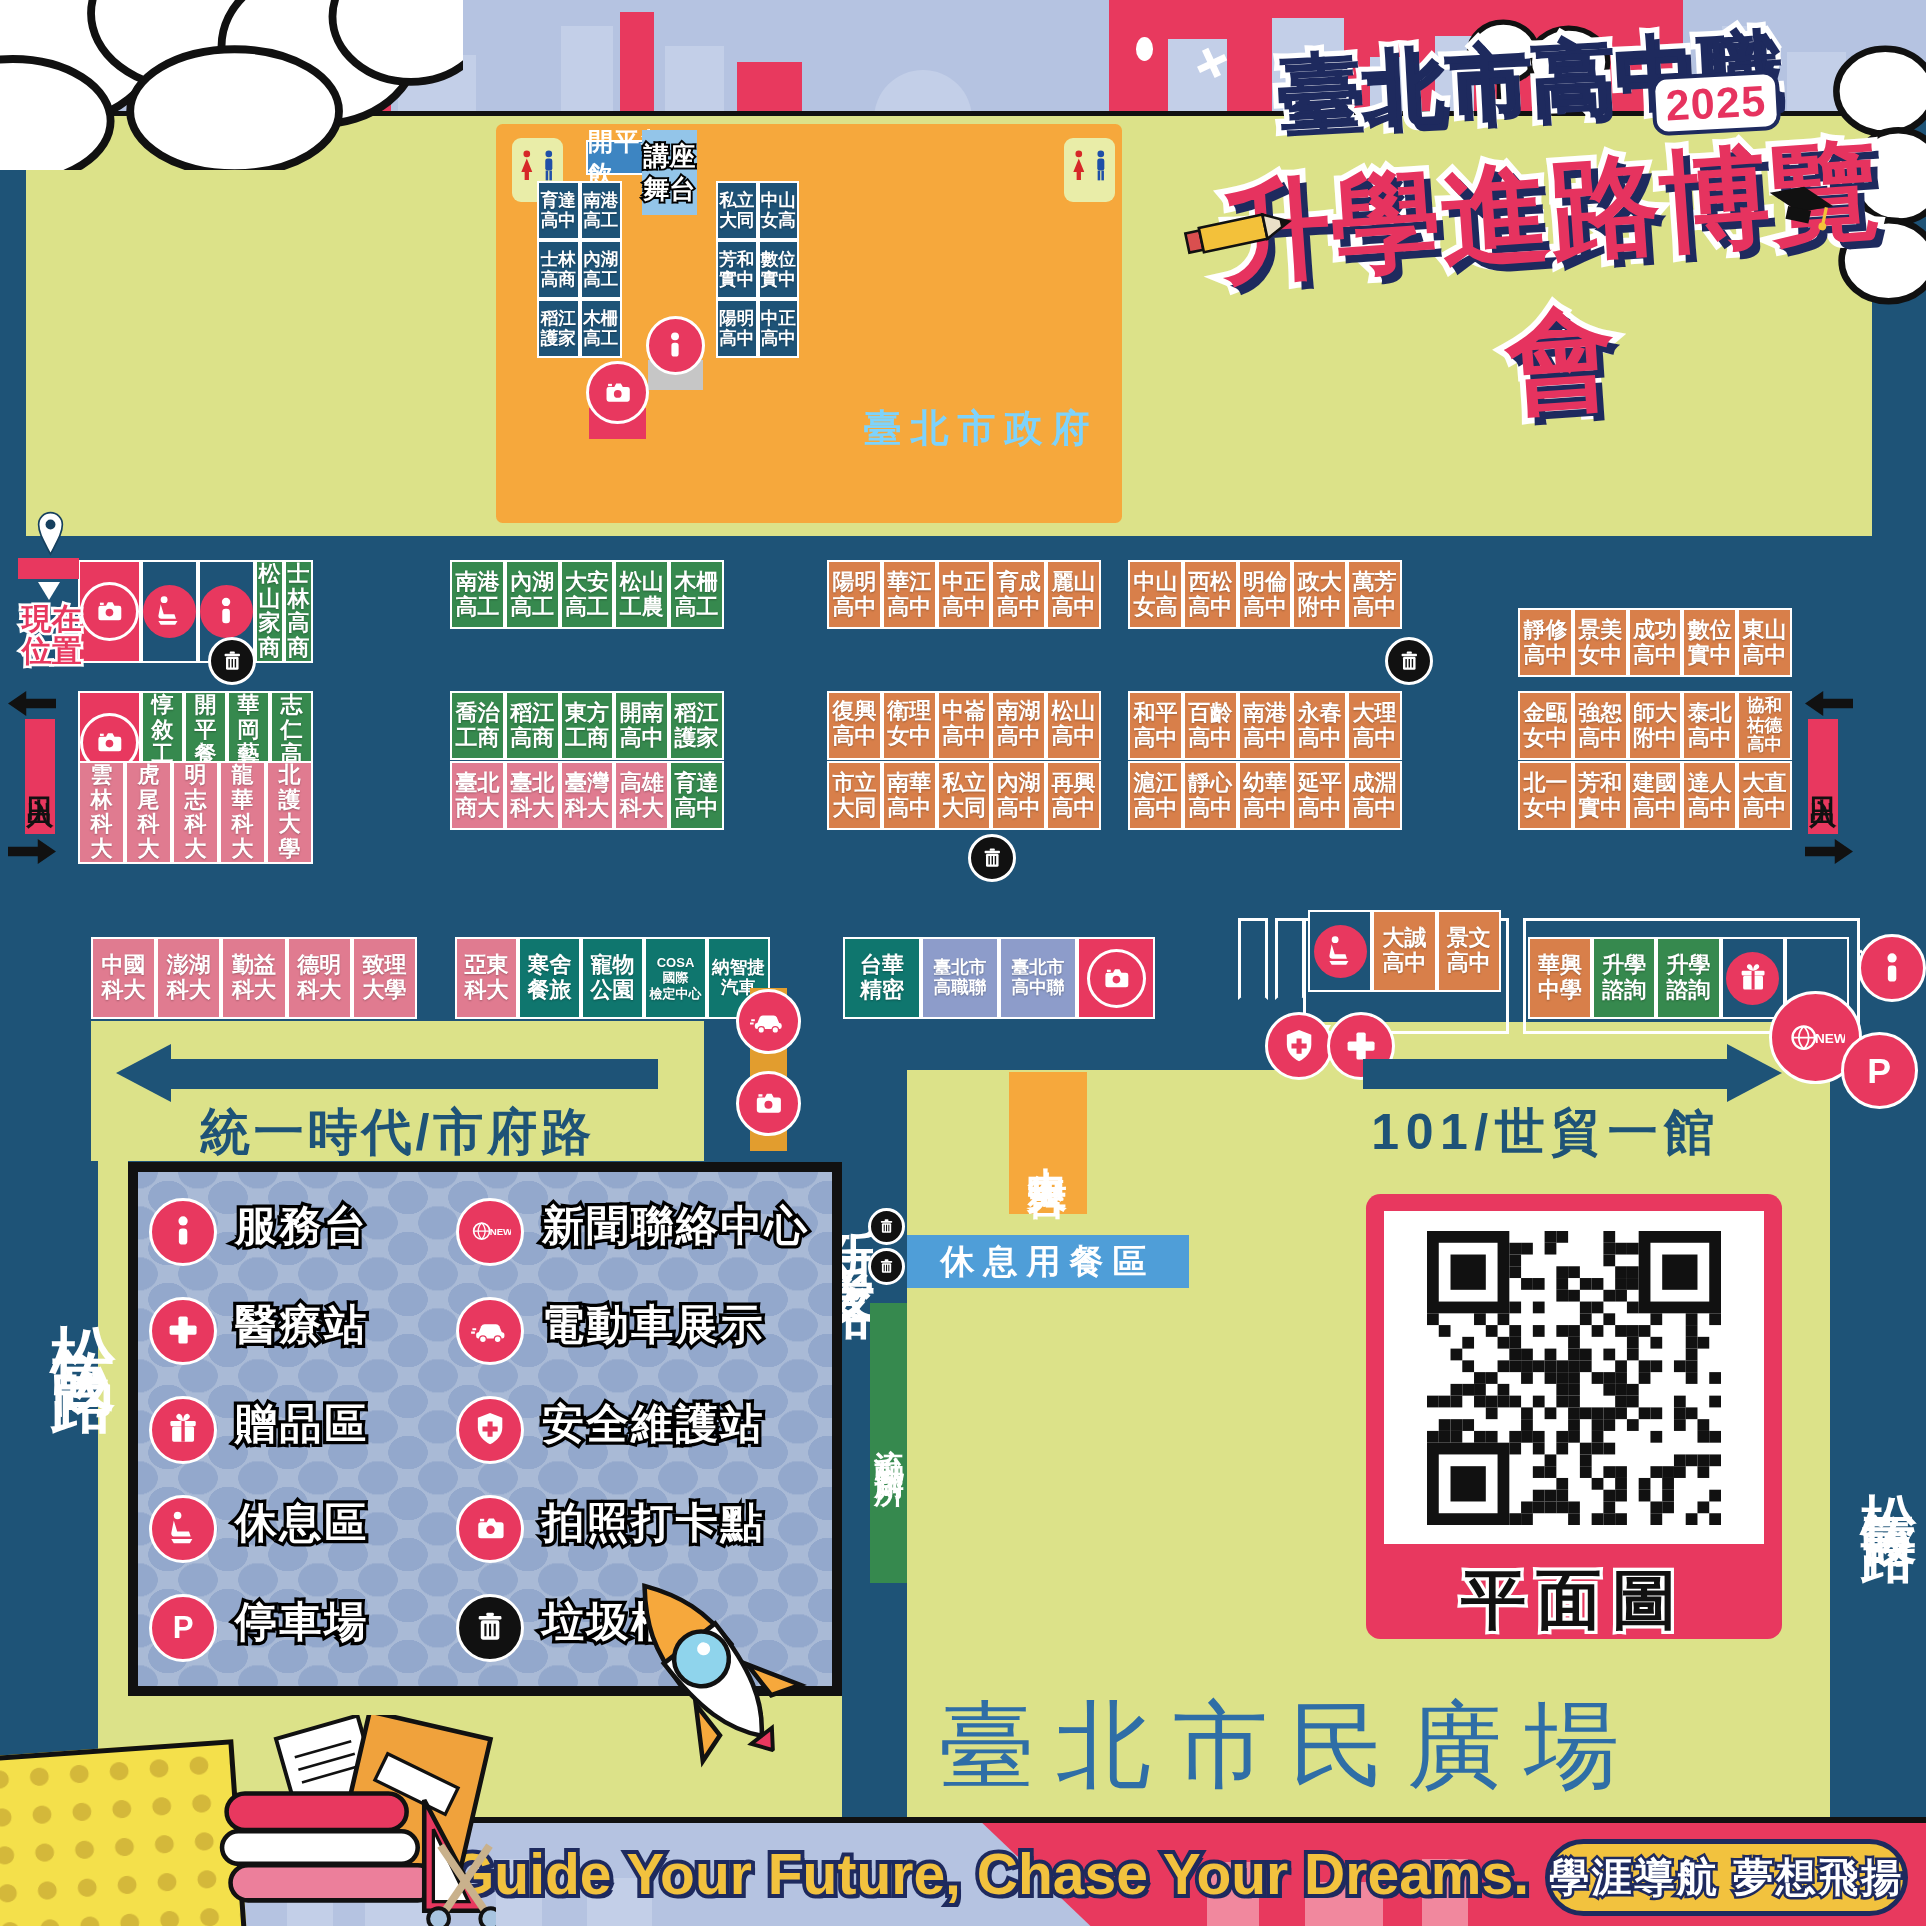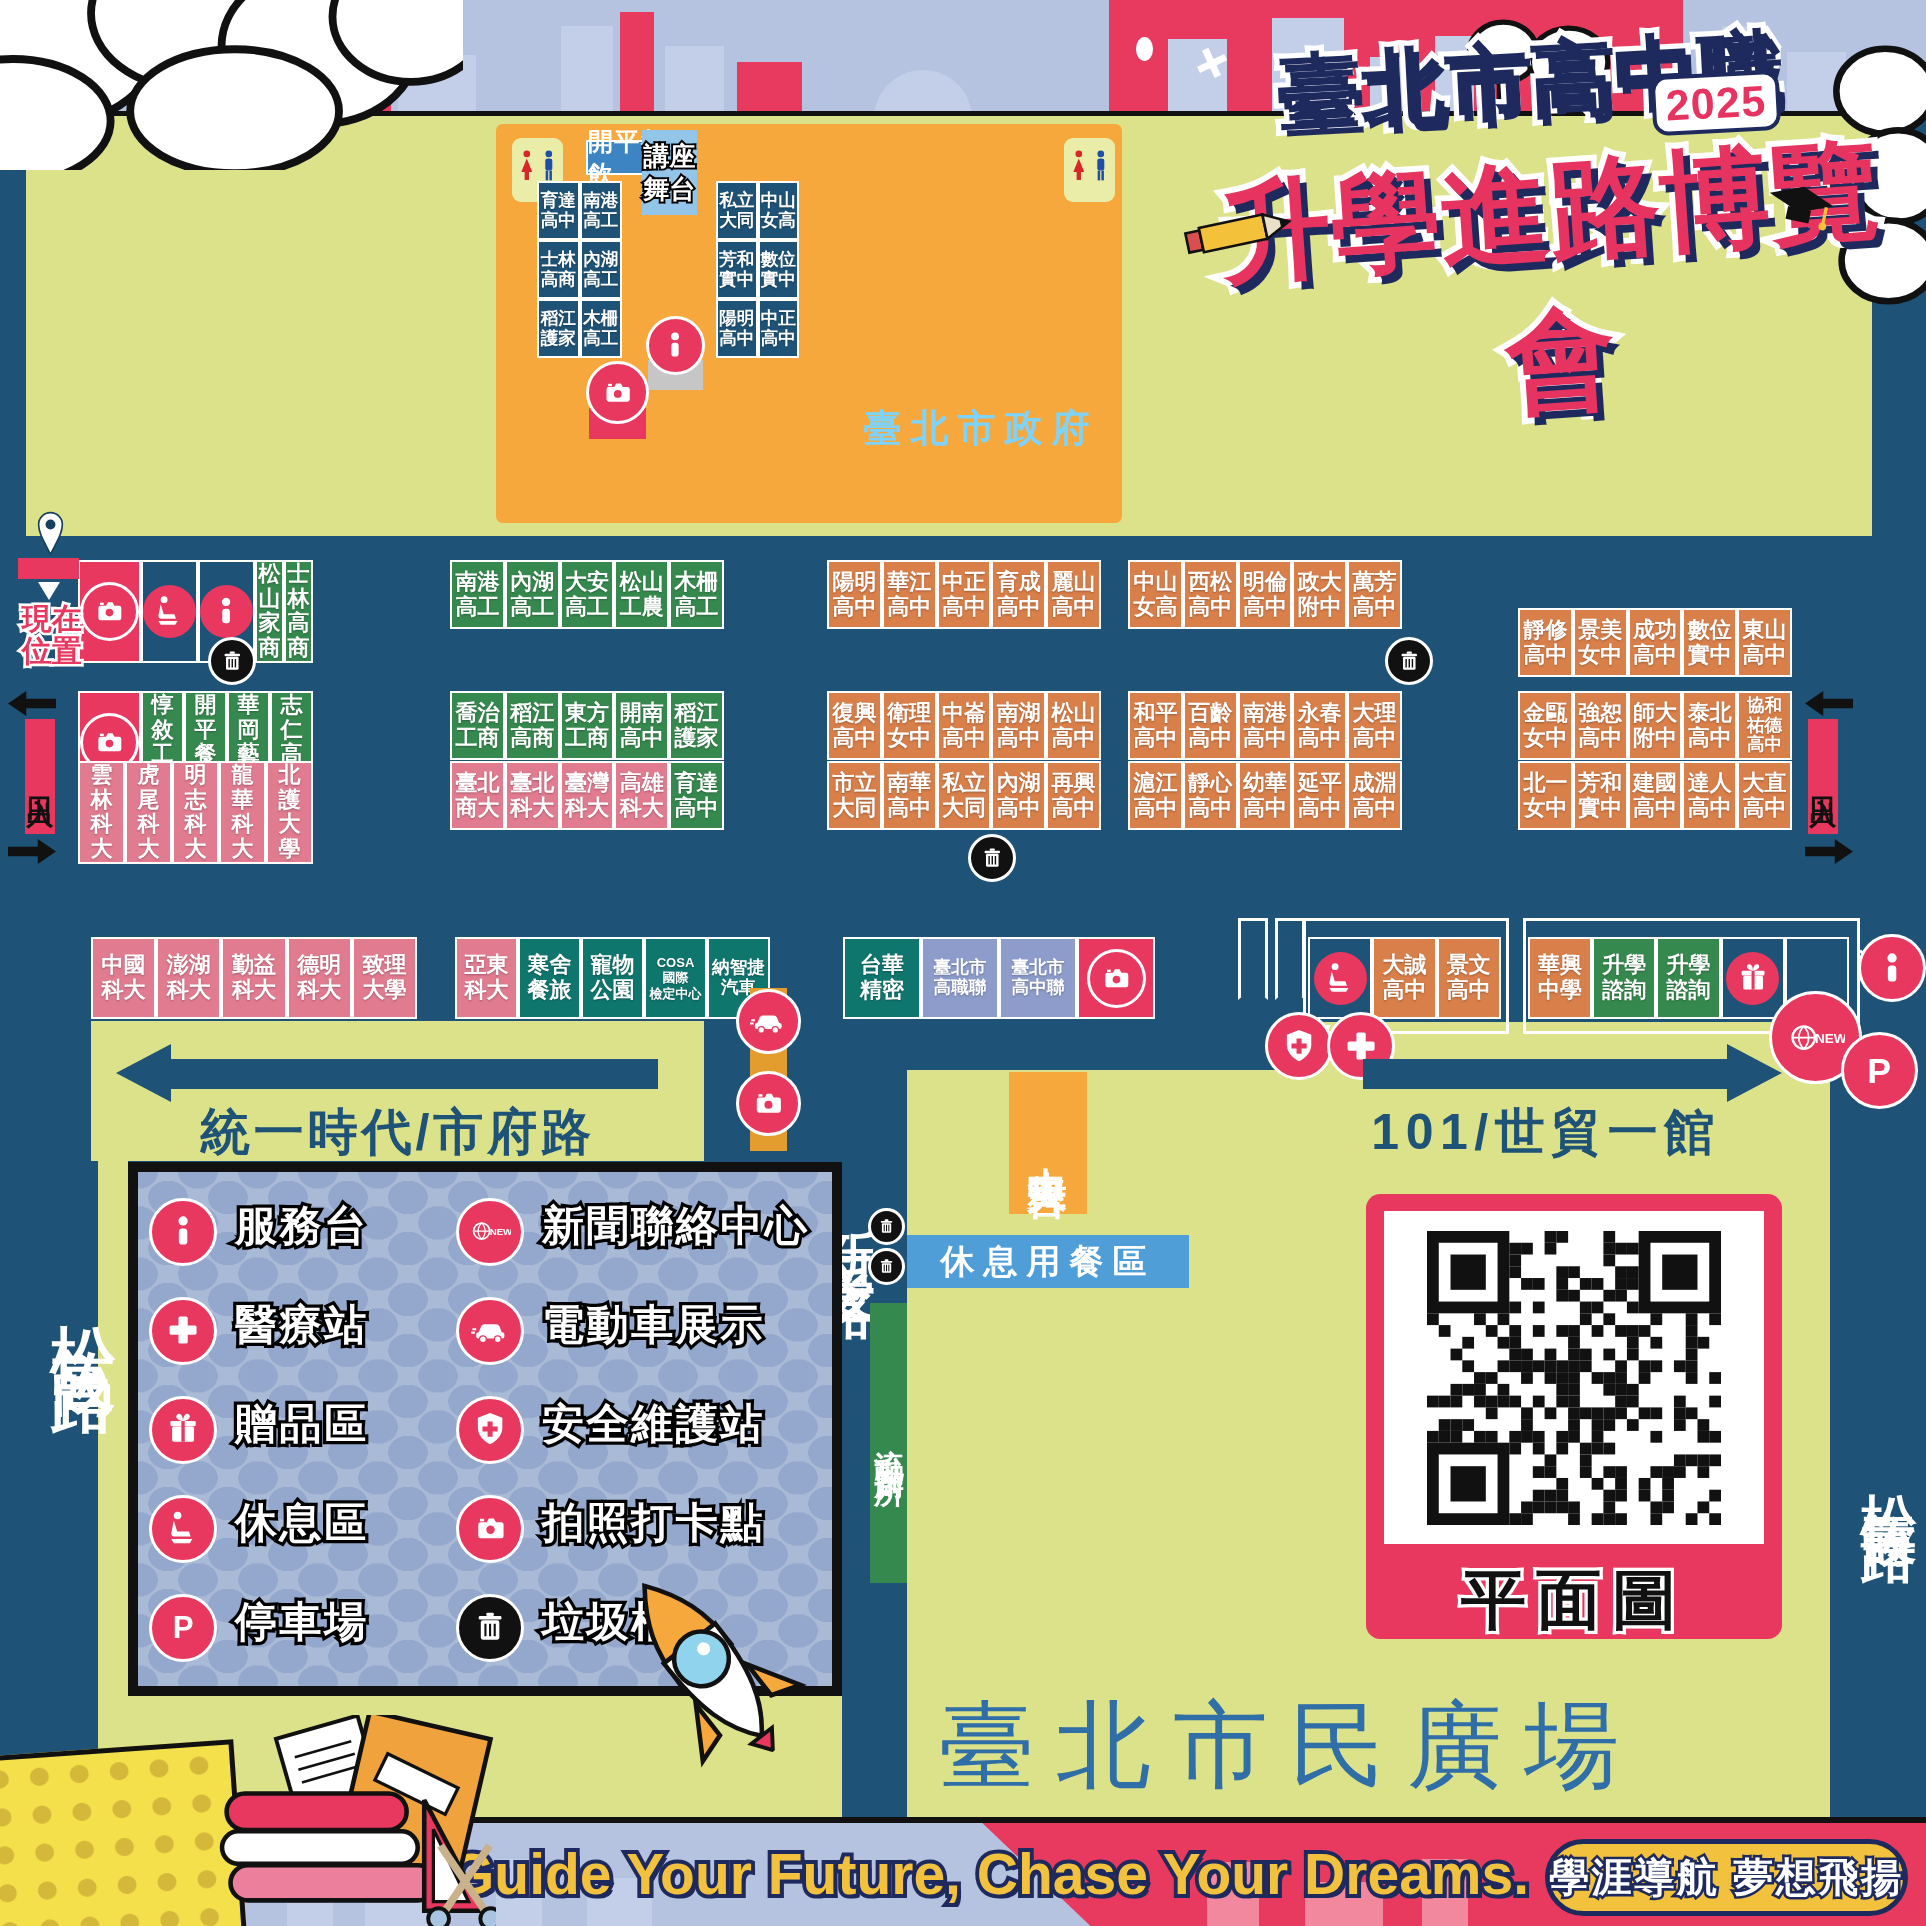--- a/index.html
+++ b/index.html
@@ -262,21 +262,21 @@
 商大</div>
       <div class="cell c-pink">臺北
 科大</div>
       <div class="cell c-pink">臺灣
 科大</div>
       <div class="cell c-pink">高雄
 科大</div>
       <div class="cell c-green">育達
 高中</div>
     </div>
-  <div class="booth-row" style="left:827px;top:691px;width:274px;height:69px;">
+  <div class="booth-row" style="left:827px;top:691px;width:274px;height:69px;font-family:Liberation Mono, monospace;">
       <div class="cell c-orange">復興
 高中</div>
       <div class="cell c-orange">衛理
 女中</div>
       <div class="cell c-orange">中崙
 高中</div>
       <div class="cell c-orange">南湖
 高中</div>
       <div class="cell c-orange">松山
 高中</div>
@@ -378,21 +378,21 @@
       <div class="cell c-crimson"><span class="ring"><svg viewBox="0 0 100 100">
             <path d="M28 36 h14 l5-9 h12 l5 9 h12 a6 6 0 0 1 6 6 v26 a6 6 0 0 1-6 6 H28 a6 6 0 0 1-6-6 V42 a6 6 0 0 1 6-6z" fill="#fff"></path>
             <circle cx="51" cy="54" r="10" fill="currentColor"></circle>
             <rect x="26" y="28" width="10" height="6" fill="#fff"></rect>
           </svg></span></div>
     </div>
   <div class="frame" style="left:1303px;top:918px;width:200px;height:110px;"></div>
   <div class="frame" style="left:1523px;top:918px;width:331px;height:110px;"></div>
   <div class="tail" style="left:1305px;top:1025px;"></div>
   <div class="tail" style="left:1790px;top:1025px;"></div>
-  <div class="booth-row" style="left:1308px;top:937px;width:193px;height:82px;">
+  <div class="booth-row" style="left:1308px;top:910px;width:193px;height:82px;">
       <div class="cell c-navy"><span class="disc"><svg viewBox="0 0 100 100">
             <circle cx="37" cy="20" r="9" fill="#fff"></circle>
             <path d="M28 32 l8 26 h28 l4 12 H30 a8 8 0 0 1-8-8z" fill="#fff"></path>
             <path d="M22 76 h50 l-6 10 H28z" fill="#fff"></path>
           </svg></span></div>
       <div class="cell c-orange">大誠
 高中</div>
       <div class="cell c-orange">景文
 高中</div>
     </div>

